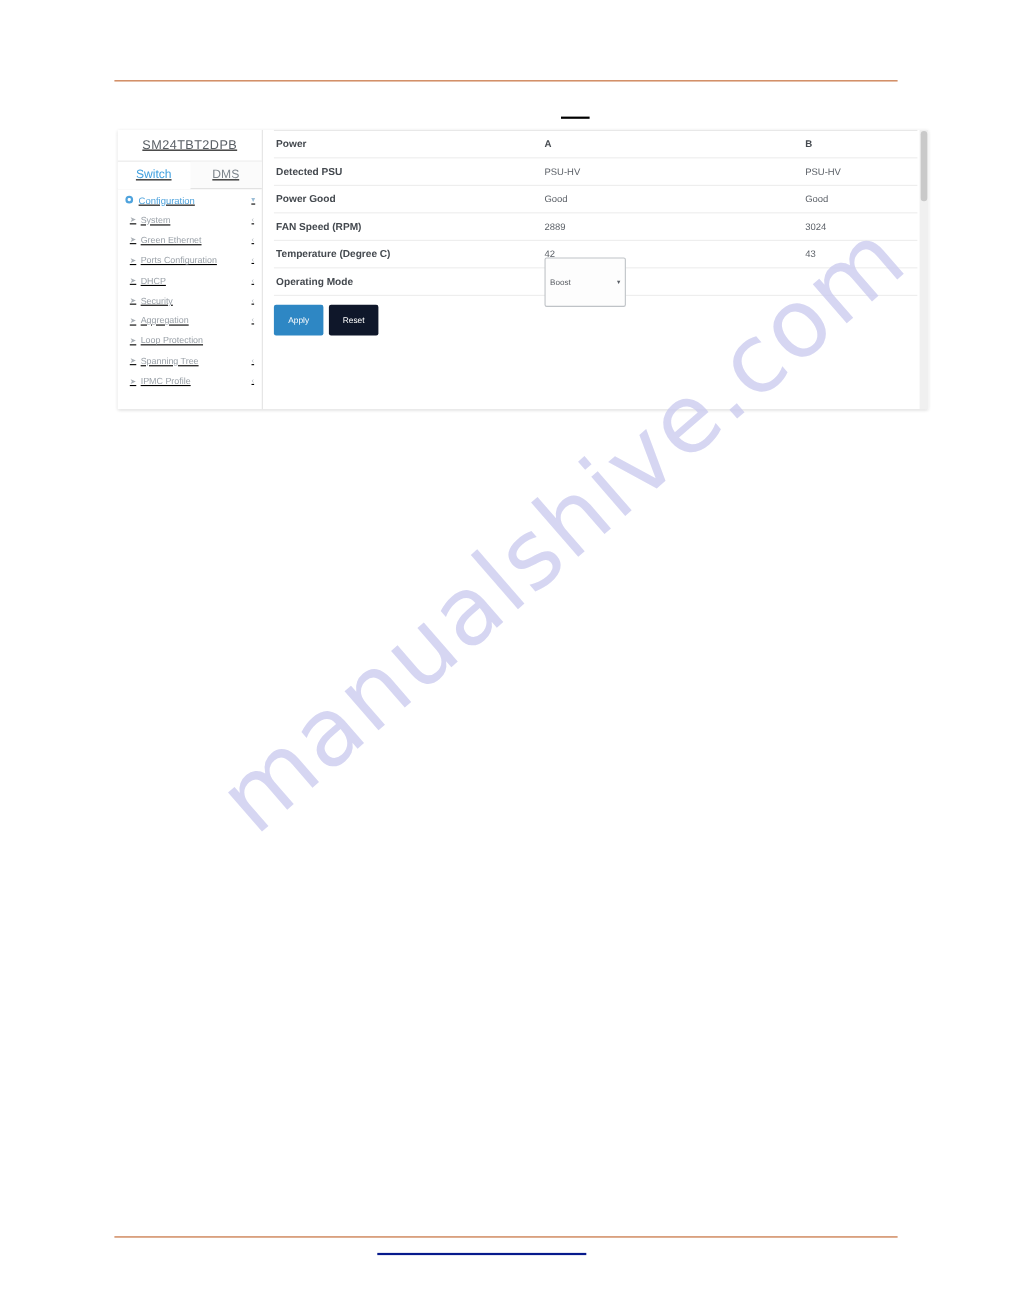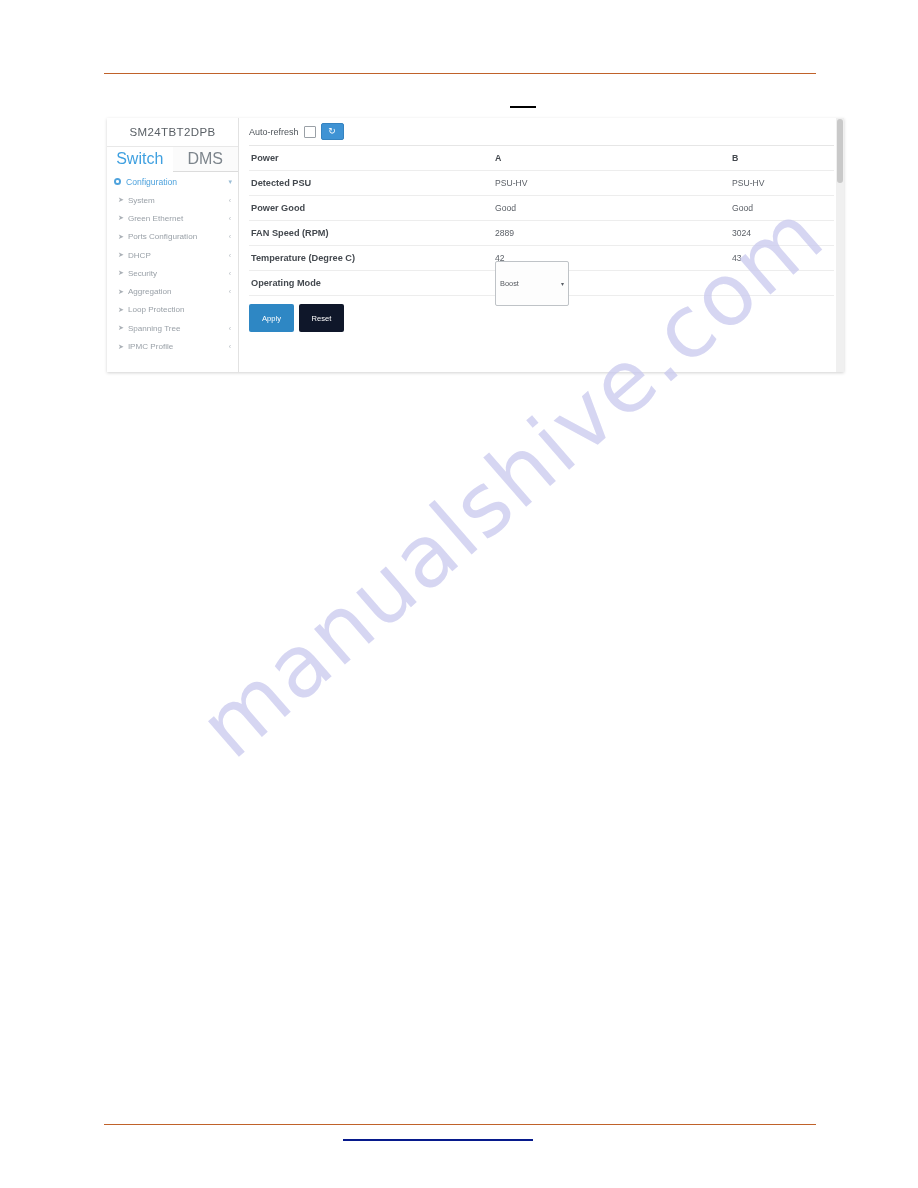--- a/index.html
+++ b/index.html
@@ -80,20 +80,21 @@
   }
 
   
   .sidebar {
     width: 131px;
     flex: 0 0 131px;
     background: #ffffff;
     border-right: 1px solid #e2e2e2;
     display: flex;
     flex-direction: column;
+    text-decoration: underline;
   }
   .brand {
     height: 28px;
     display: flex;
     align-items: center;
     justify-content: center;
     font-size: 11.5px;
     color: #5a6066;
     letter-spacing: .4px;
     border-bottom: 1px solid #e8e8e8;
@@ -101,21 +102,21 @@
   .tabs {
     display: flex;
     height: 24px;
     border-bottom: 1px solid #dcdcdc;
   }
   .tab {
     flex: 1;
     display: flex;
     align-items: center;
     justify-content: center;
-    font-size: 16px;
+    font-size: 11px;
     color: #7d858c;
     background: #fbfbfb;
   }
   .tab.active {
     color: #3fa0e0;
     background: #ffffff;
     border-bottom: 2px solid #ffffff;
     position: relative;
     top: 1px;
   }
@@ -393,27 +394,20 @@
     <div class="nav-item">
       <span class="arrow">➤</span>
       <span class="nav-label">IPMC Profile</span>
       <span class="chev-r">‹</span>
     </div>
   </div>
 
   <div class="content">
 
 
-    <div class="toolbar">
-      <span class="toolbar-label">Auto-refresh</span>
-      <span class="chk"></span>
-      <span class="refresh-btn">
-        <span>↻</span>
-      </span>
-    </div>
 
     <div class="tbl">
       <div class="tbl-row head">
         <div class="cell-label">Power</div>
         <div class="cell-a">A</div>
         <div class="cell-b">B</div>
       </div>
 
       <div class="tbl-row">
         <div class="cell-label">Detected PSU</div>

